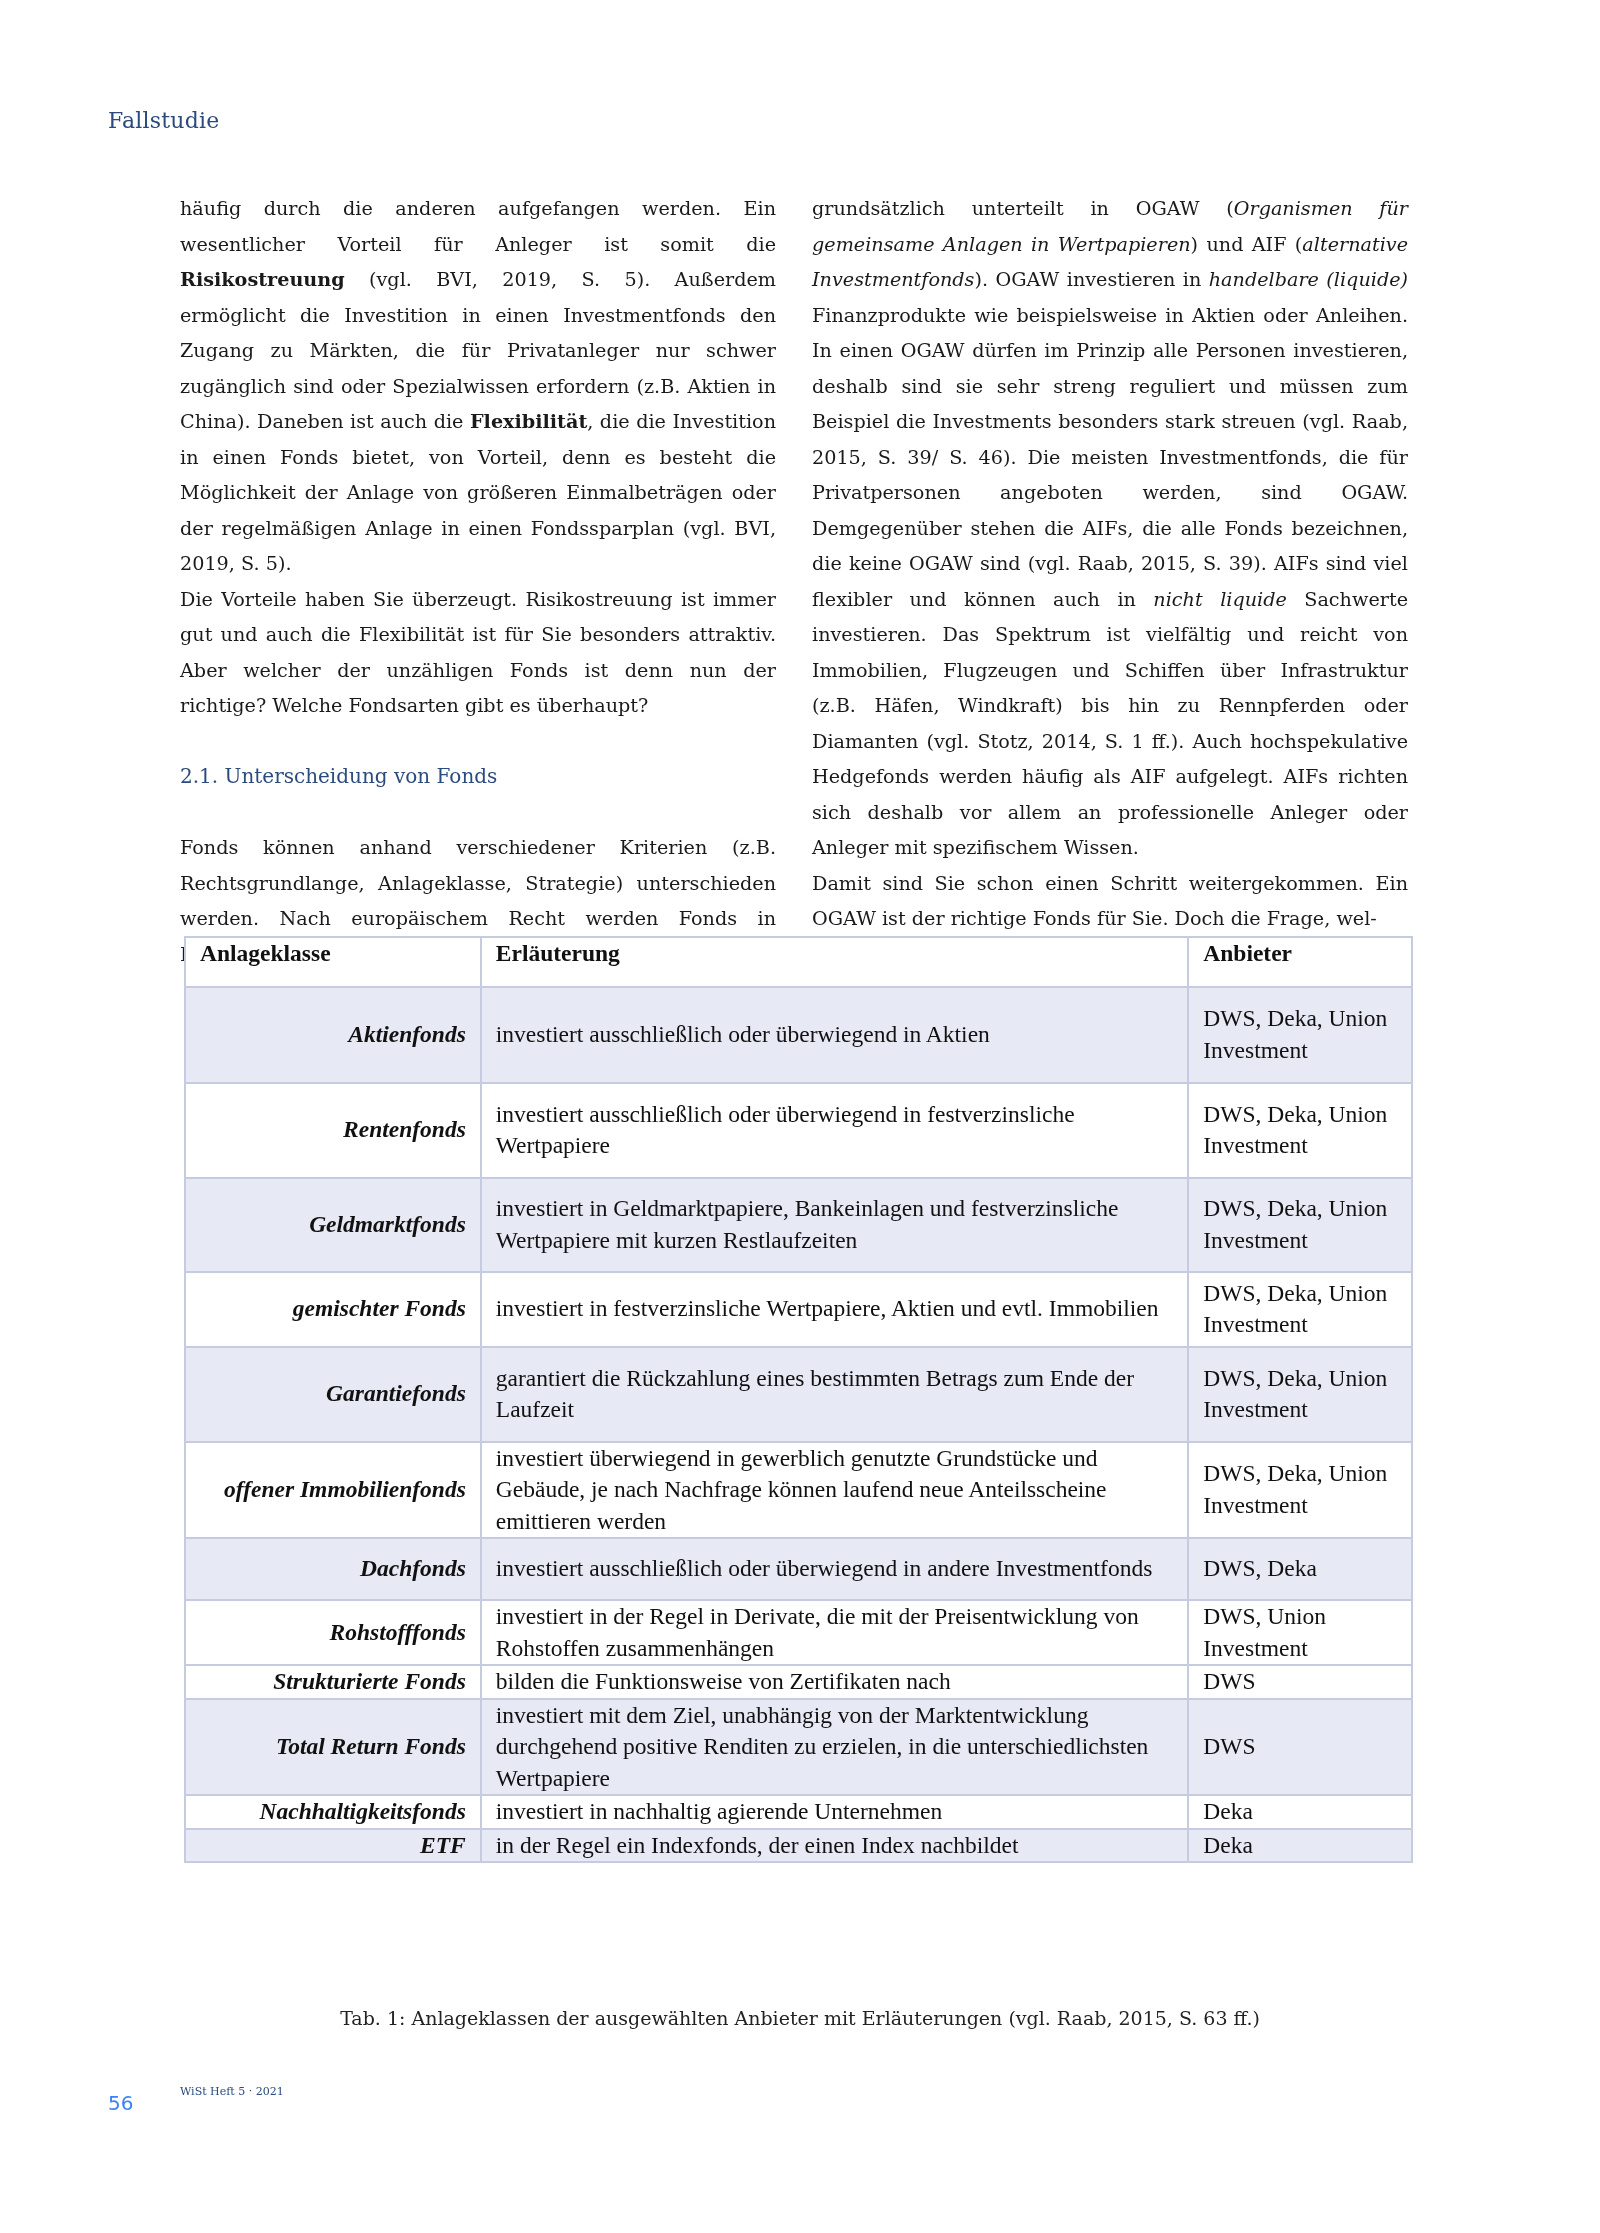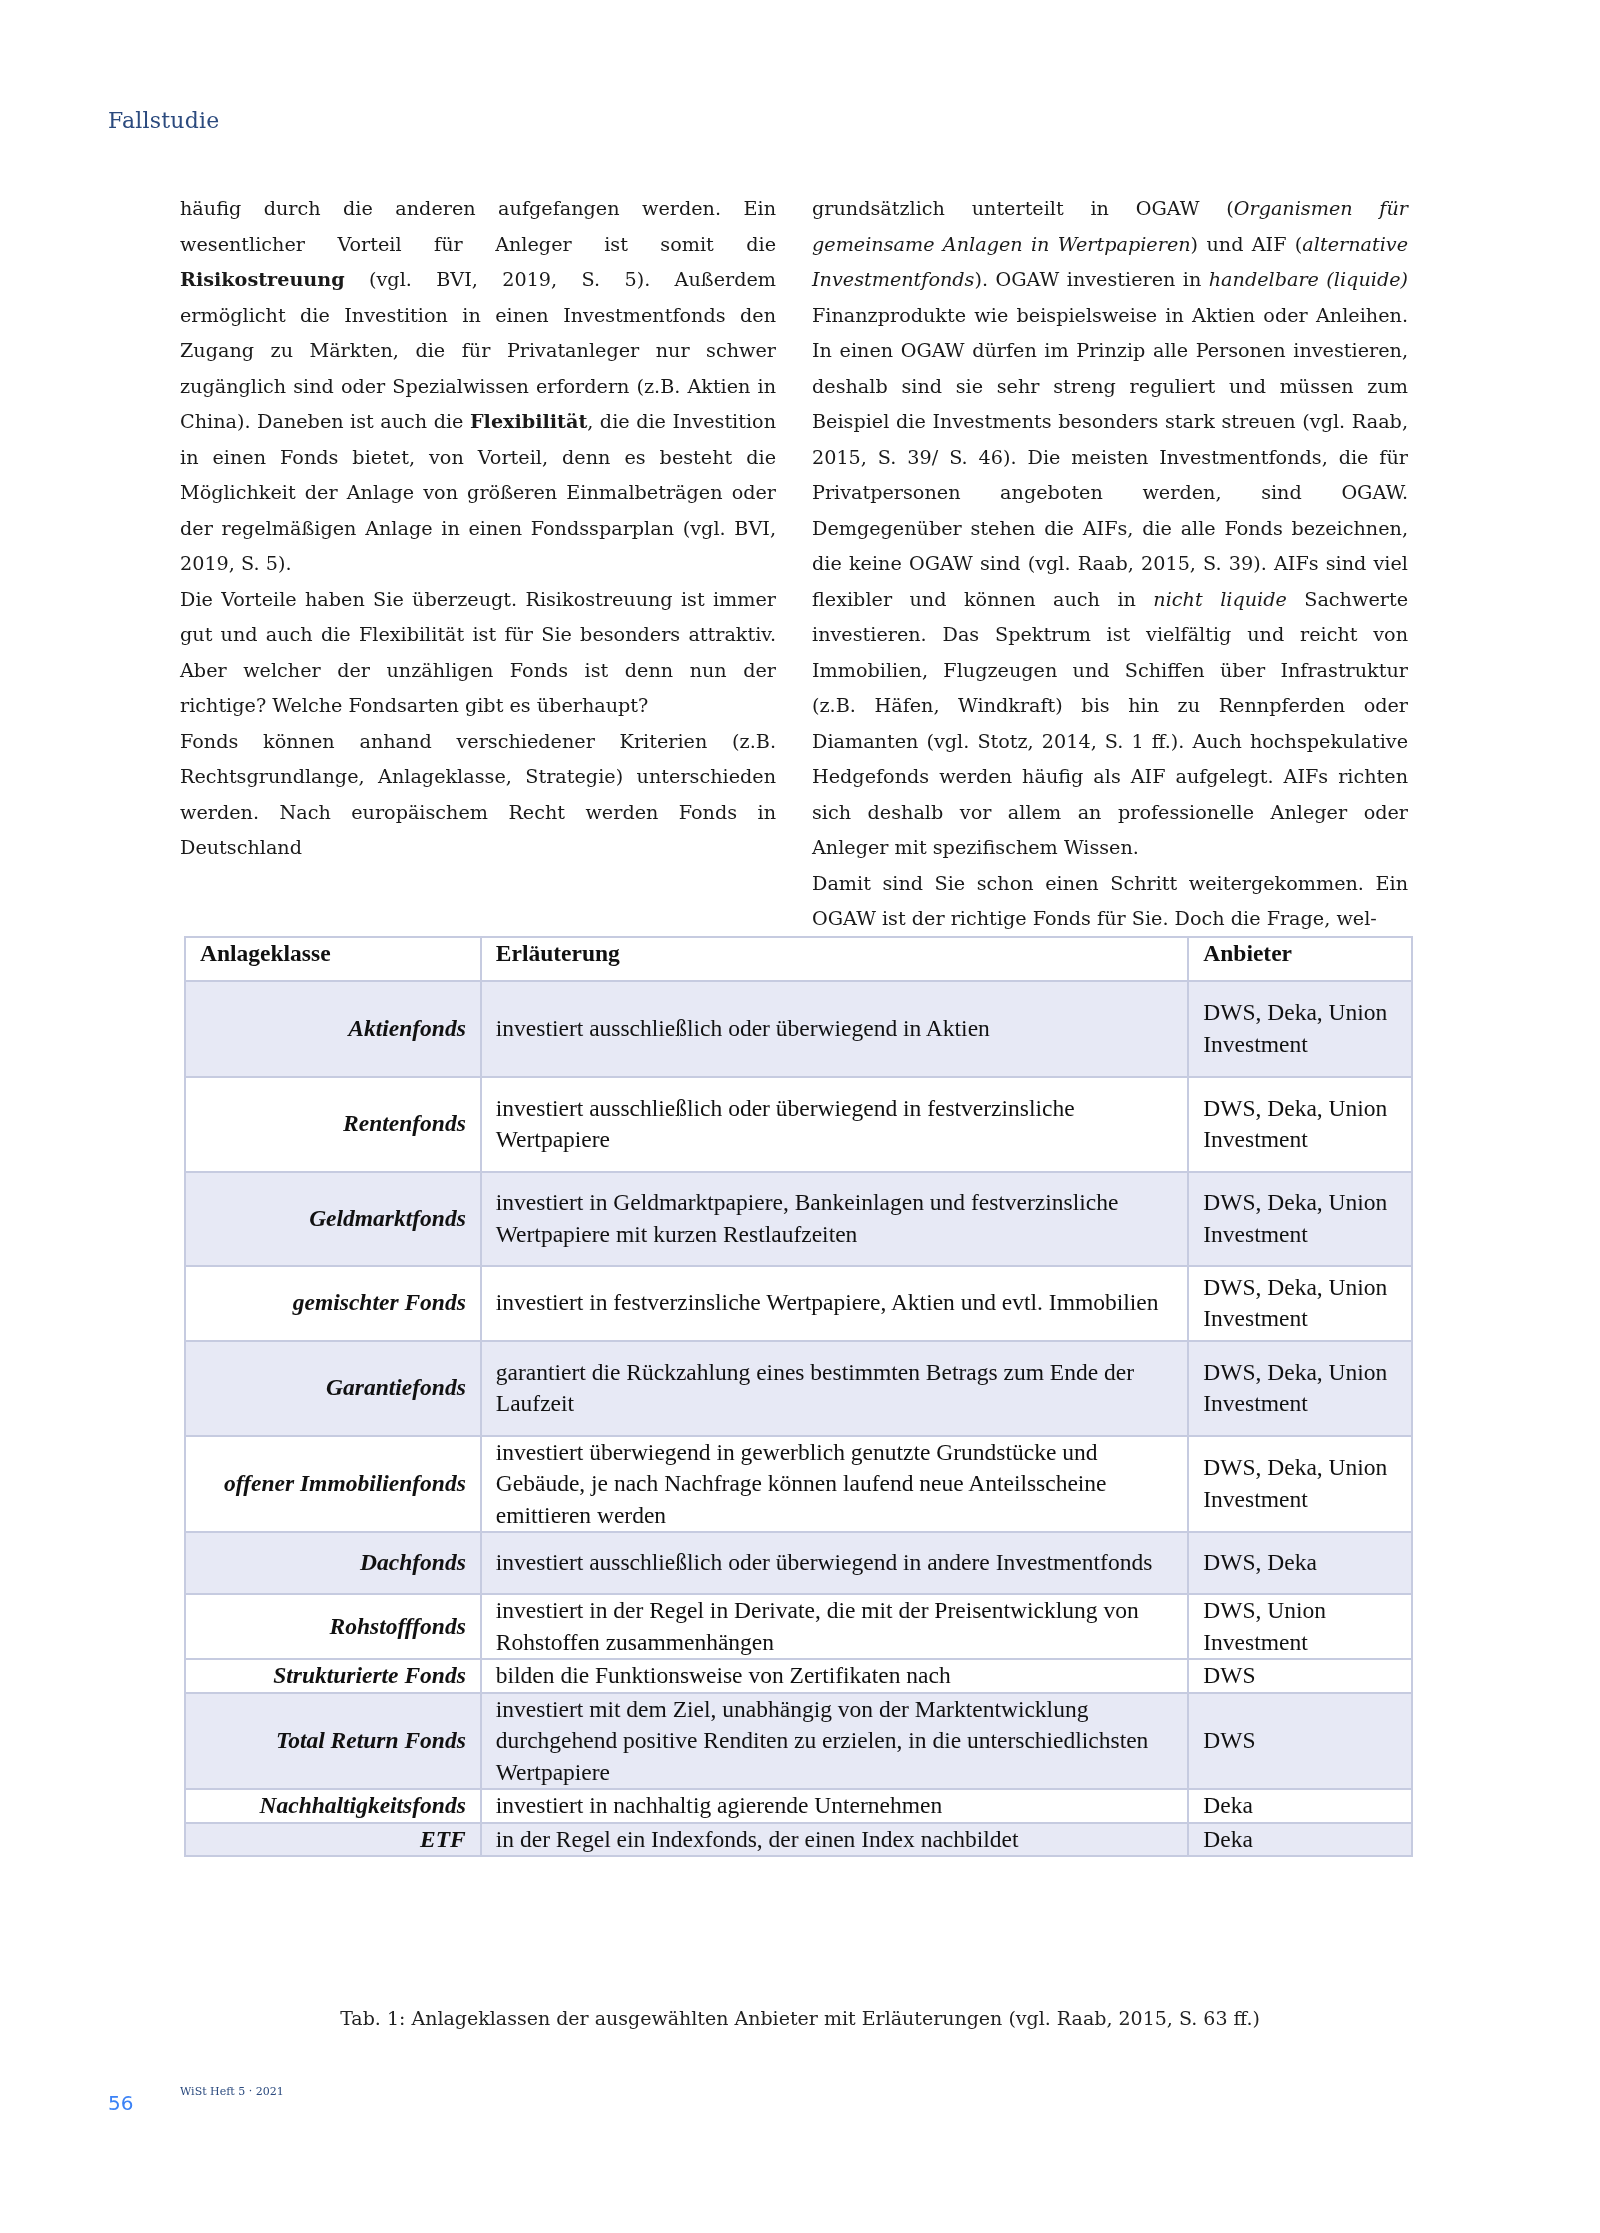--- a/index.html
+++ b/index.html
@@ -14,41 +14,42 @@
   .col p { margin: 0; }
   .col b { font-weight: bold; }
   .col i { font-style: italic; }
   .section-heading { color: #2b4a7e; font-size: 20px; margin: 35.5px 0 35.5px 0 !important; }
 
   table.funds { position: absolute; left: 184px; top: 936px; width: 1229px;
                 border-collapse: collapse; font-family: "Liberation Serif", serif;
                 font-size: 23.5px; line-height: 31.5px; color: #111; }
   table.funds td, table.funds th { border: 2px solid #c6cbe0; padding: 0 14px;
                 vertical-align: middle; text-align: left; }
-  table.funds th { font-weight: bold; height: 30px; padding-top: 0; padding-bottom: 10px; background: #ffffff; }
+  table.funds th { font-weight: bold; height: 30px; padding-top: 0; padding-bottom: 16px; background: #ffffff; }
   table.funds td.cls { font-weight: bold; font-style: italic; text-align: right; }
   table.funds tr.shaded td { background: #e7e9f5; }
   table.funds col.c1 { width: 296px; }
   table.funds col.c2 { width: 709px; }
   table.funds col.c3 { width: 224px; }
 
   .caption { position: absolute; left: 0; width: 1600px; top: 2007px; text-align: center;
              font-size: 19px; color: #222; }
   .page-num { position: absolute; left: 108px; top: 2078px; font-family: "DejaVu Sans", sans-serif;
               font-size: 20px; color: #3b82f6; margin-top: 13px; }
   .journal { position: absolute; left: 180px; top: 2085px; font-size: 11px; color: #2b4a7e; }
 </style>
 </head>
 <body>
 
 <div class="running-head">Fallstudie</div>
 
 <div class="col left">
   <p><span>häufig durch die anderen aufgefangen werden. Ein wesentlicher Vorteil für Anleger ist somit die </span><b>Risikostreuung</b><span> (vgl. BVI, 2019, S. 5). Außerdem ermöglicht die Investition in einen Investmentfonds den Zugang zu Märkten, die für Privatanleger nur schwer zugänglich sind oder Spezialwissen erfordern (z.B. Aktien in China). Daneben ist auch die </span><b>Flexibilität</b><span>, die die Investition in einen Fonds bietet, von Vorteil, denn es besteht die Möglichkeit der Anlage von größeren Einmalbeträgen oder der regelmäßigen Anlage in einen Fondssparplan (vgl. BVI, 2019, S. 5).</span></p>
   <p>Die Vorteile haben Sie überzeugt. Risikostreuung ist immer gut und auch die Flexibilität ist für Sie besonders attraktiv. Aber welcher der unzähligen Fonds ist denn nun der richtige? Welche Fondsarten gibt es überhaupt?</p>
+  <p class="section-heading">2.1. Unterscheidung von Fonds</p>
   <p>Fonds können anhand verschiedener Kriterien (z.B. Rechtsgrundlange, Anlageklasse, Strategie) unterschieden werden. Nach europäischem Recht werden Fonds in Deutschland</p>
 </div>
 
 <div class="col right">
   <p><span>grundsätzlich unterteilt in OGAW (</span><i>Organismen für gemeinsame Anlagen in Wertpapieren</i><span>) und AIF (</span><i>alternative Investmentfonds</i><span>). OGAW investieren in </span><i>handelbare (liquide)</i><span> Finanzprodukte wie beispielsweise in Aktien oder Anleihen. In einen OGAW dürfen im Prinzip alle Personen investieren, deshalb sind sie sehr streng reguliert und müssen zum Beispiel die Investments besonders stark streuen (vgl. Raab, 2015, S. 39/ S. 46). Die meisten Investmentfonds, die für Privatpersonen angeboten werden, sind OGAW. Demgegenüber stehen die AIFs, die alle Fonds bezeichnen, die keine OGAW sind (vgl. Raab, 2015, S. 39). AIFs sind viel flexibler und können auch in </span><i>nicht liquide</i><span> Sachwerte investieren. Das Spektrum ist vielfältig und reicht von Immobilien, Flugzeugen und Schiffen über Infrastruktur (z.B. Häfen, Windkraft) bis hin zu Rennpferden oder Diamanten (vgl. Stotz, 2014, S. 1 ff.). Auch hochspekulative Hedgefonds werden häufig als AIF aufgelegt. AIFs richten sich deshalb vor allem an professionelle Anleger oder Anleger mit spezifischem Wissen.</span></p>
   <p>Damit sind Sie schon einen Schritt weitergekommen. Ein OGAW ist der richtige Fonds für Sie. Doch die Frage, wel-</p>
 </div>
 
 <table class="funds">
   <colgroup>

